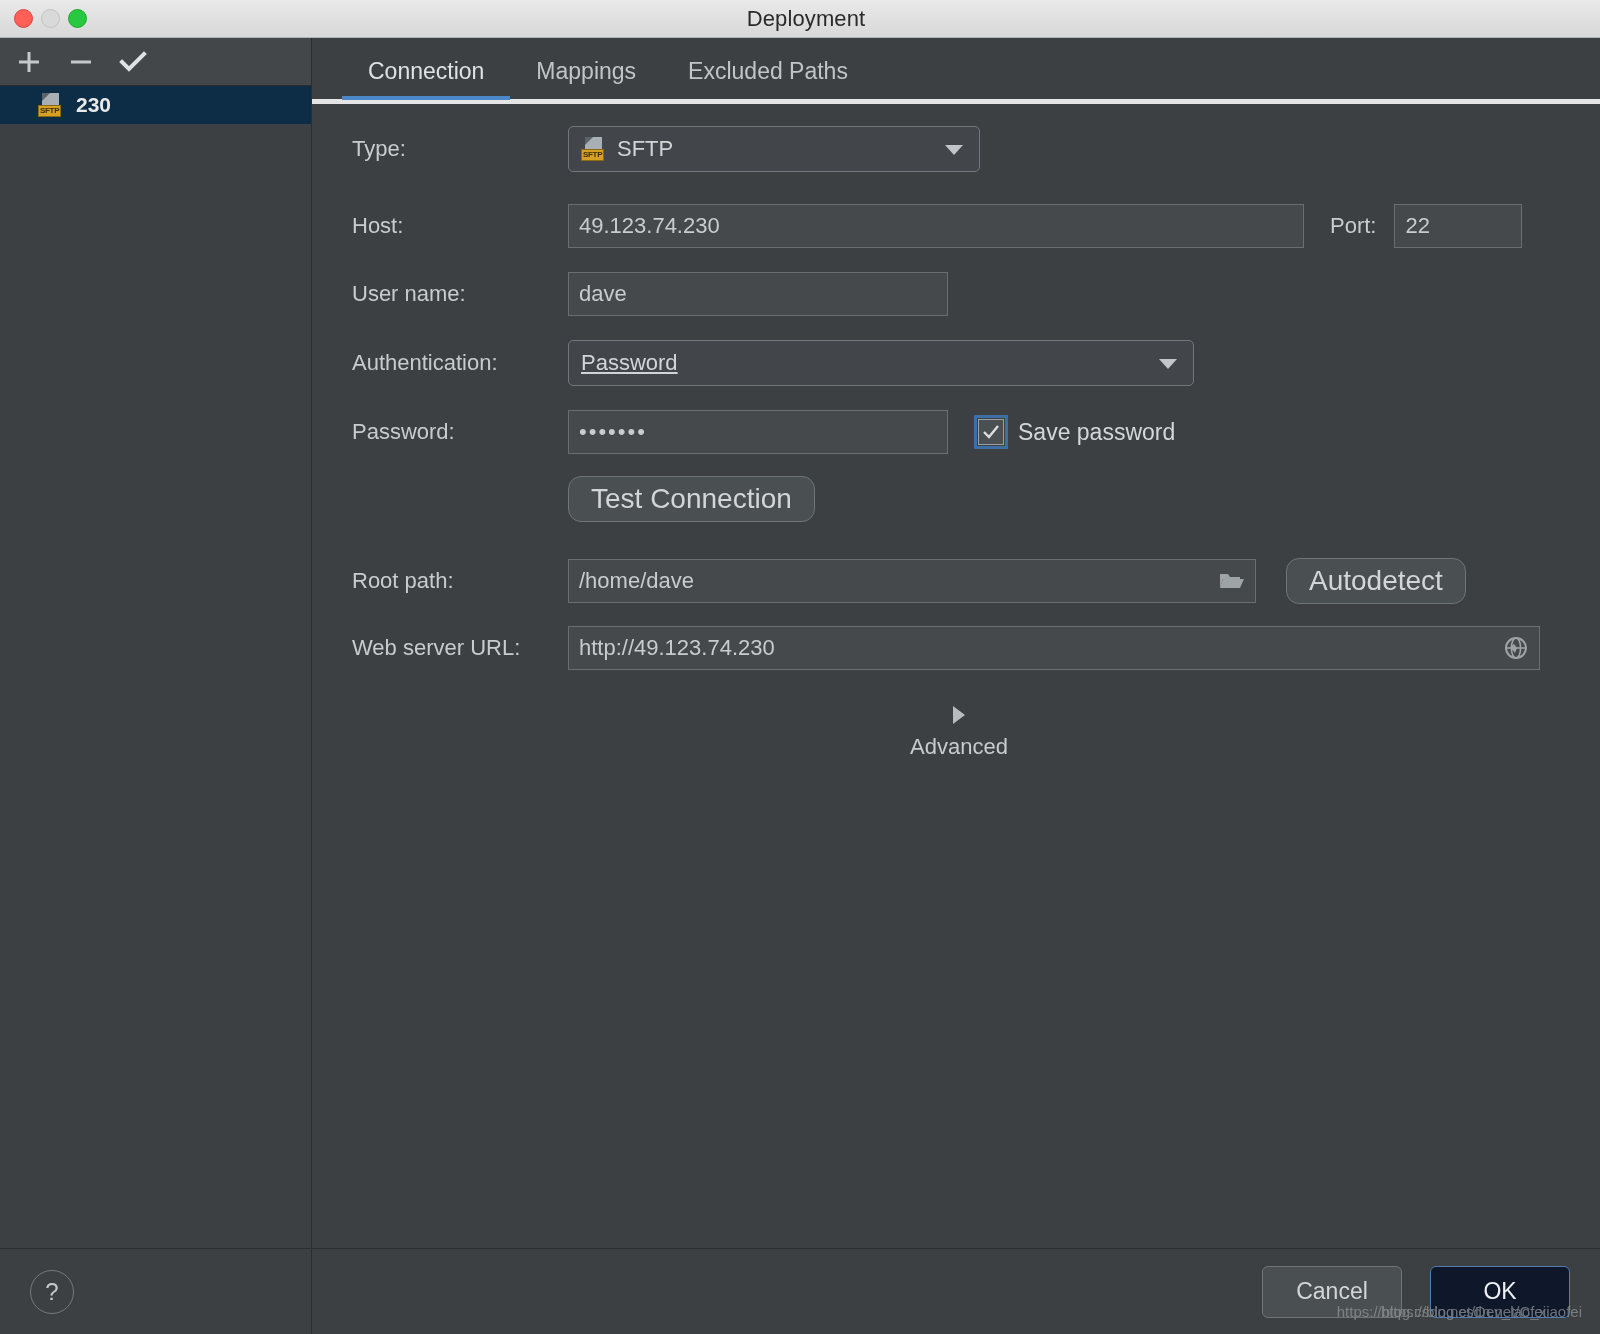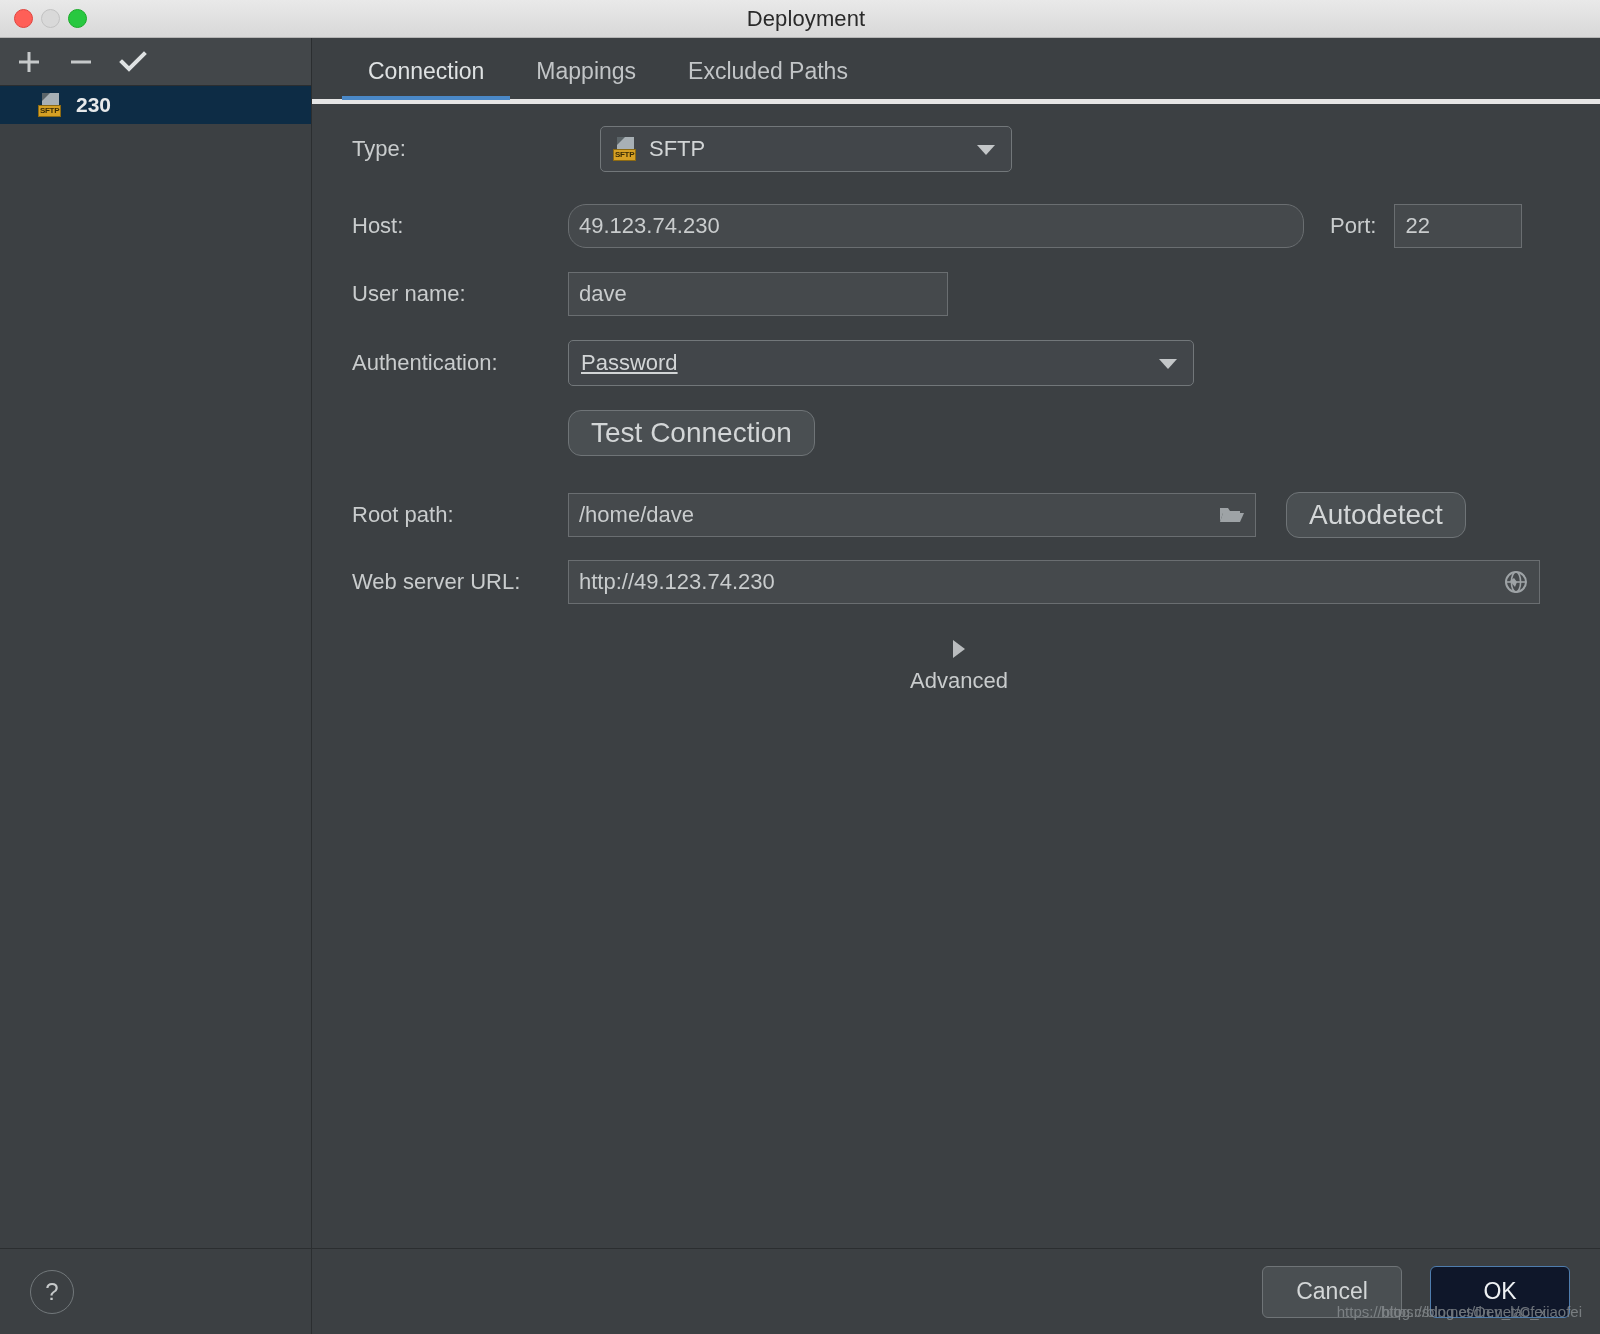--- a/index.html
+++ b/index.html
@@ -289,54 +289,65 @@
 
       <div class="tabs">
         <div class="tab active">Connection</div>
         <div class="tab">Mappings</div>
         <div class="tab">Excluded Paths</div>
       </div>
 
       <div class="form-area">
 
 
-        <div class="row" style="margin-bottom:32px;gap:32px;">
+        <div class="row" style="margin-bottom:32px;">
           <div class="lbl">Type:</div>
           <div class="combo" style="width:412px;">
             <span class="sftp-icon" style="margin-right:10px;">
               <span class="page"></span>
               <span class="fold"></span>
               <span class="tag">SFTP</span>
             </span>
             <span>SFTP</span>
             <span class="arrow"></span>
           </div>
         </div>
 
         <div class="row" style="margin-bottom:24px;">
           <div class="lbl">Host:</div>
-          <div class="inp" style="width:736px;border-radius:18px;" placeholder="">49.123.74.230</div>
+          <div class="inp" style="width:736px;" placeholder="">49.123.74.230</div>
           <div style="width:26px;"></div>
           <div class="lbl" style="width:auto;flex:0 0 auto;padding-left:0;margin-right:18px;">Port:</div>
           <div class="inp" style="width:128px;" placeholder="">22</div>
         </div>
 
         <div class="row" style="margin-bottom:24px;">
           <div class="lbl">User name:</div>
           <div class="inp" style="width:380px;" placeholder="">dave</div>
         </div>
 
         <div class="row" style="margin-bottom:24px;">
           <div class="lbl">Authentication:</div>
           <div class="combo" style="width:626px;text-decoration:underline;">
             <span>Password</span>
             <span class="arrow"></span>
           </div>
         </div>
 
+        <div class="row" style="margin-bottom:22px;">
+          <div class="lbl">Password:</div>
+          <div class="inp" style="width:380px;letter-spacing:2px;" placeholder="">•••••••</div>
+          <div style="width:30px;"></div>
+          <span class="chk focused">
+            <svg width="18" height="18" viewBox="0 0 18 18" aria-hidden="true">
+              <path d="M2 9 L7 14 L16 3" stroke="#dcdfe0" stroke-width="2.4" fill="none"></path>
+            </svg>
+          </span>
+          <span class="chk-label" style="margin-left:14px;">Save password</span>
+        </div>
 
         <div class="row" style="margin-bottom:36px;">
           <div class="lbl"></div>
           <div class="btn">Test Connection</div>
         </div>
 
         <div class="row" style="margin-bottom:22px;">
           <div class="lbl">Root path:</div>
           <div class="inp" style="width:688px;align-items:center;">
             <span>/home/dave</span>

